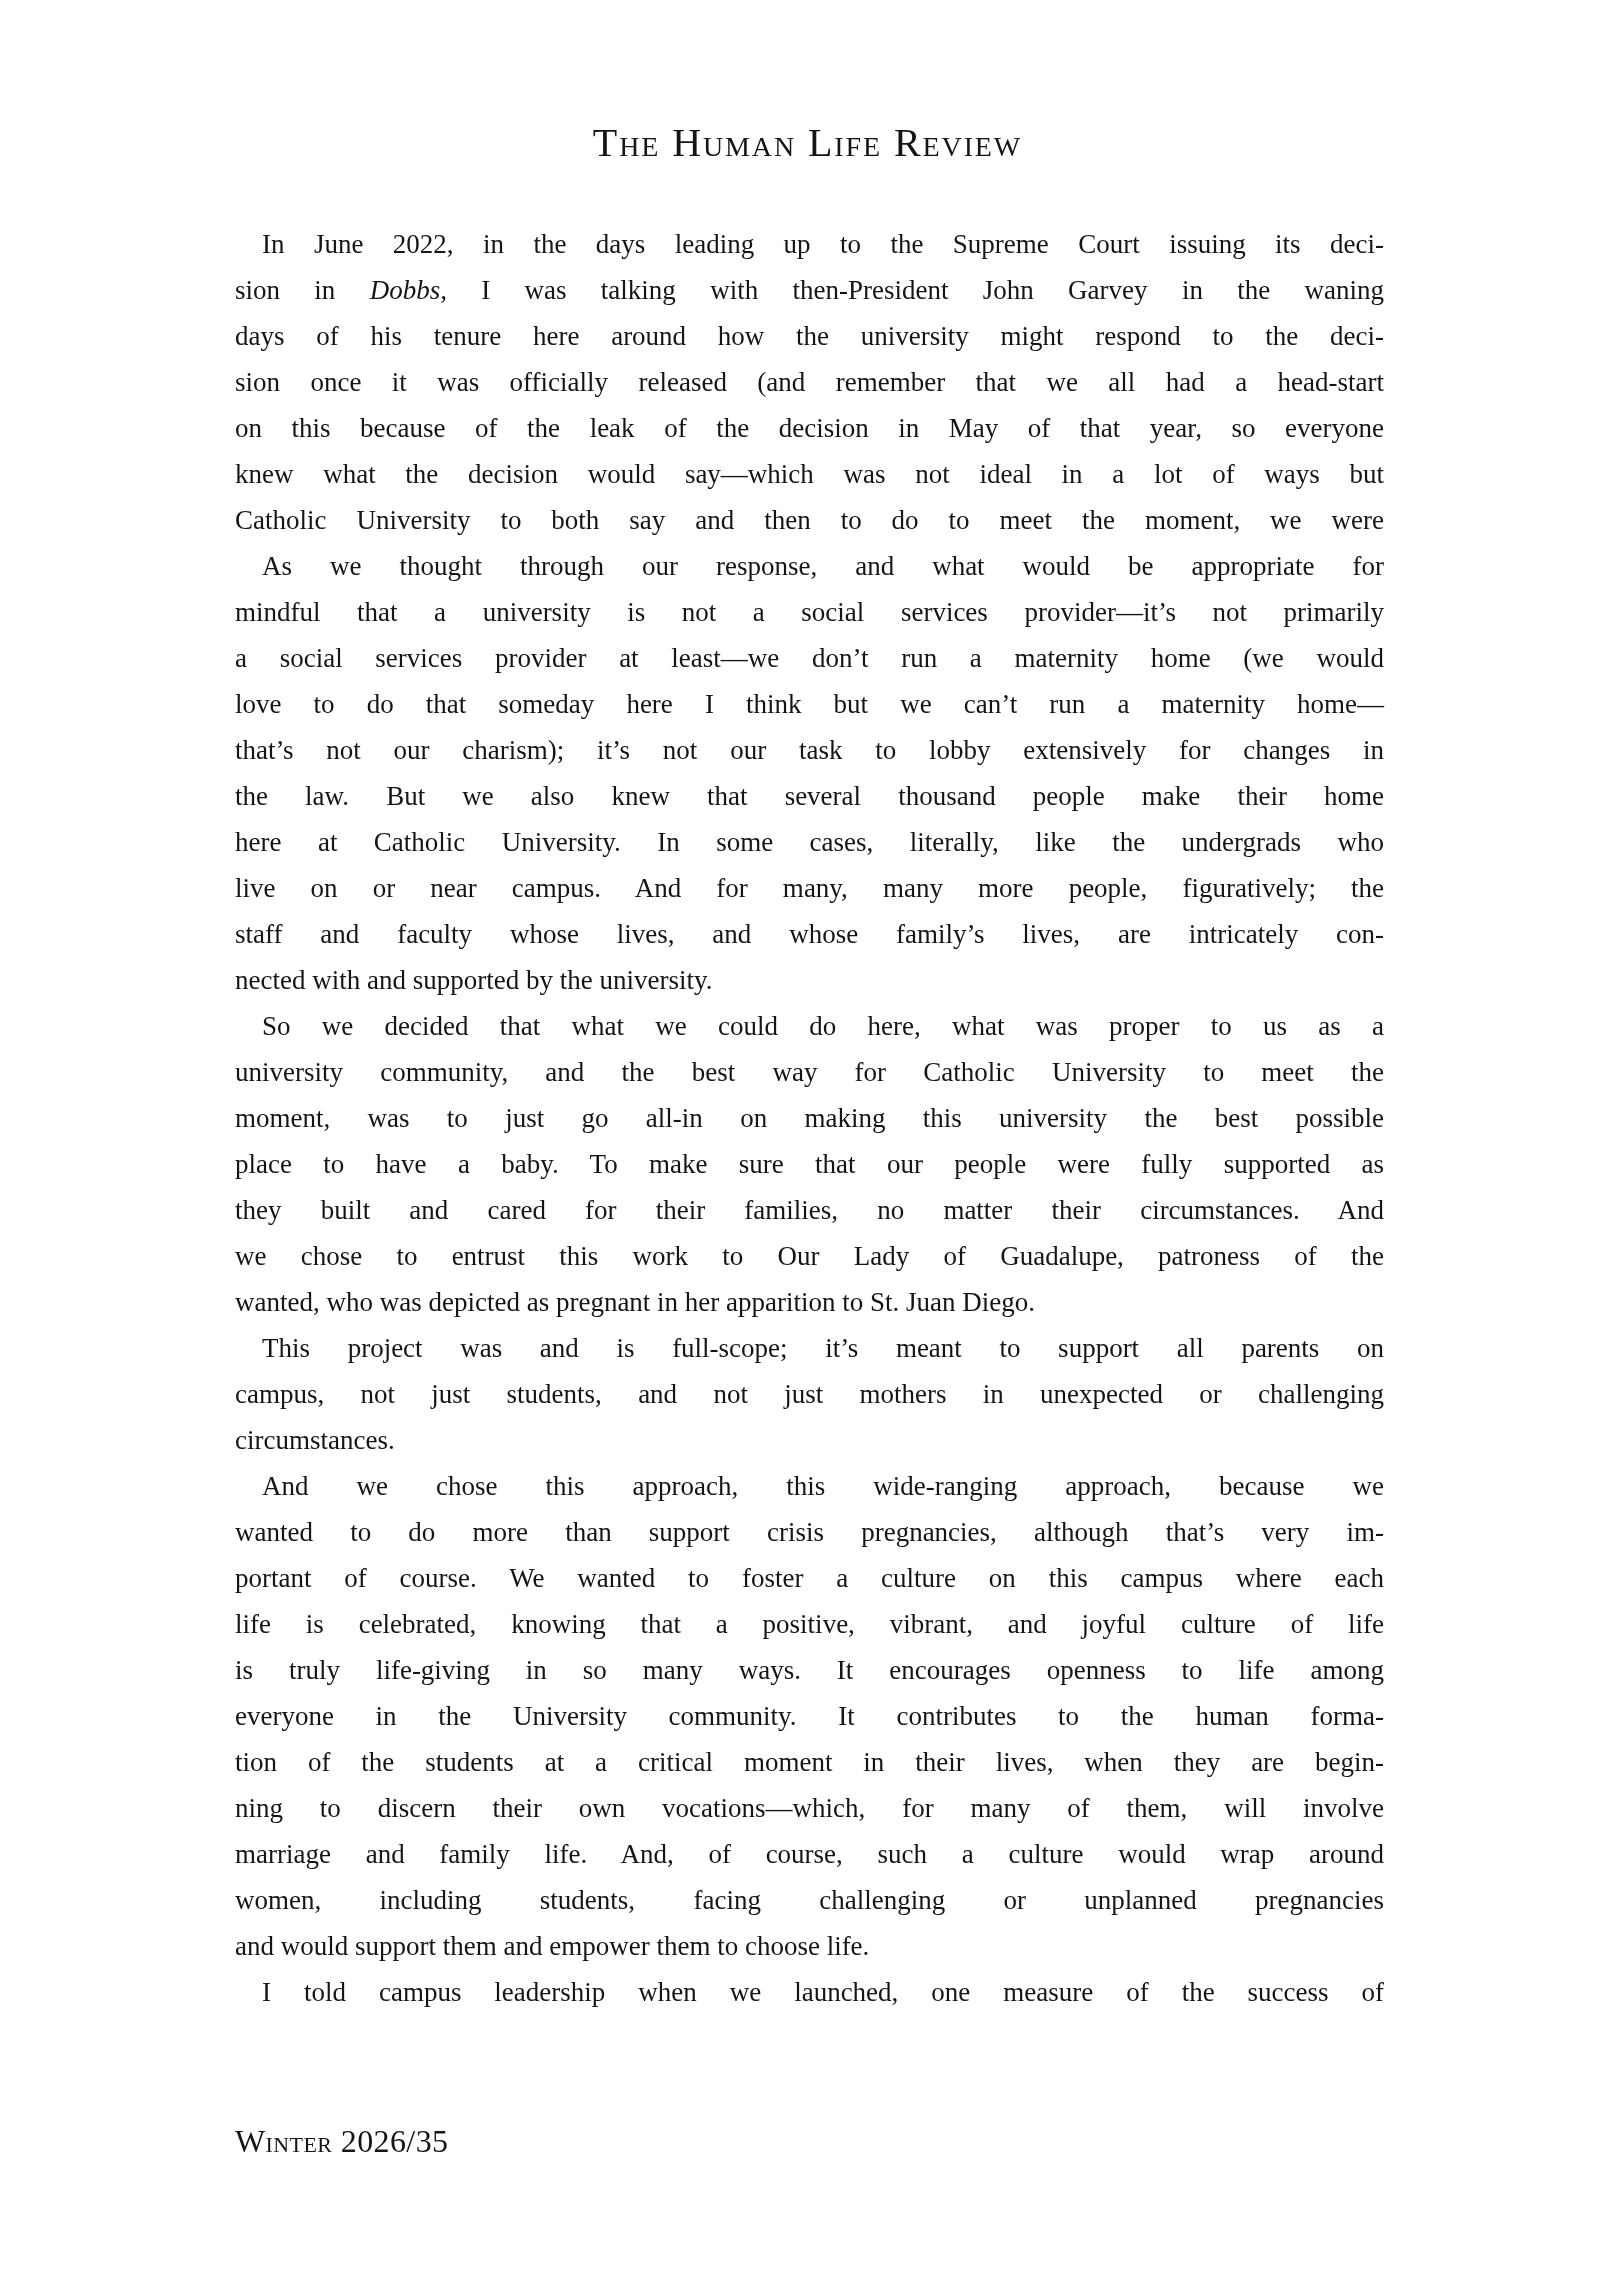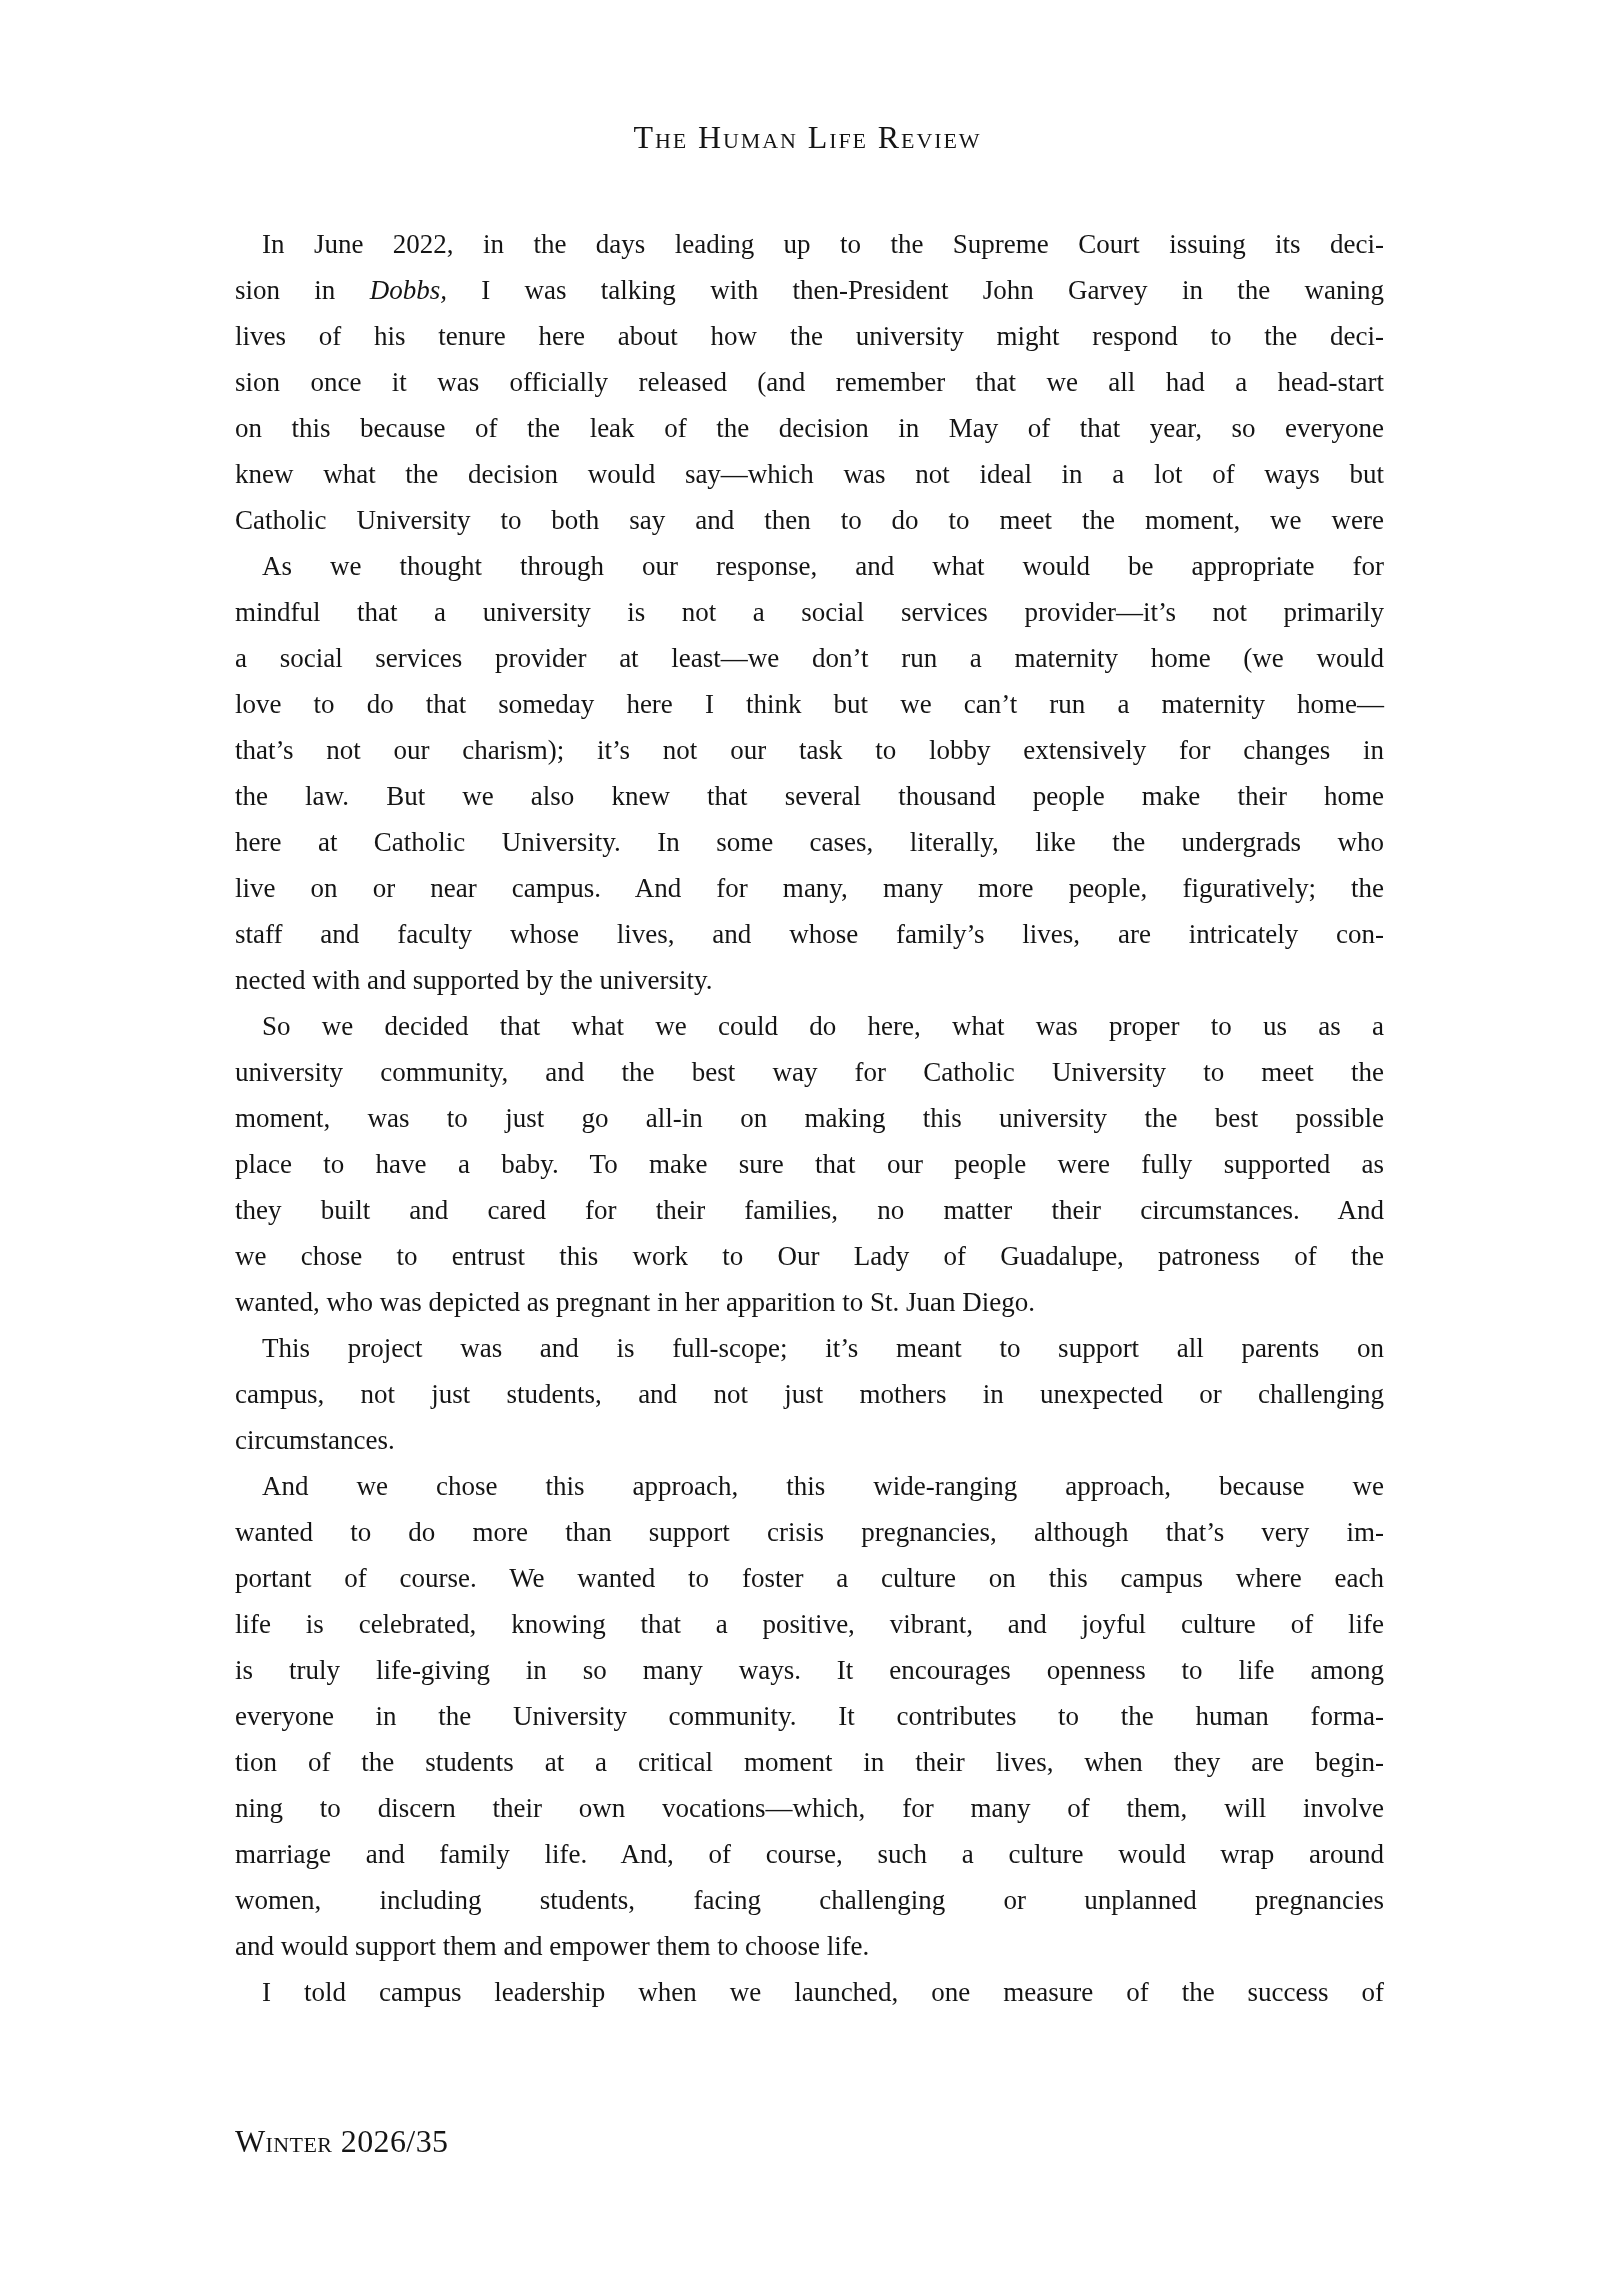--- a/index.html
+++ b/index.html
@@ -15,21 +15,21 @@
     font-family: "Liberation Serif", serif;
     color: #151515;
     overflow: hidden;
   }
   .running-head {
     position: absolute;
     top: 119px;
     left: 0;
     width: 100%;
     text-align: center;
-    font-size: 32px;
+    font-size: 40px;
     font-variant: small-caps;
     letter-spacing: 1.9px;
     white-space: nowrap;
   }
   .document-body {
     position: absolute;
     top: 221px;
     left: 235px;
     width: 1149px;
     font-size: 27px;
@@ -67,21 +67,21 @@
 </head>
 <body>
 
 <div class="page">
   <header class="running-head">The Human Life Review</header>
 
   <main class="document-body">
       <div class="paragraph">
         <div class="line first"><span>In June 2022, in the days leading up to the Supreme Court issuing its deci-</span></div>
         <div class="line"><span>sion in </span><em>Dobbs,</em><span> I was talking with then-President John Garvey in the waning</span></div>
-        <div class="line"><span>lives of his tenure here about how the university might respond to the deci-</span></div>
+        <div class="line"><span>days of his tenure here around how the university might respond to the deci-</span></div>
         <div class="line"><span>sion once it was officially released (and remember that we all had a head-start</span></div>
         <div class="line"><span>on this because of the leak of the decision in May of that year, so everyone</span></div>
         <div class="line"><span>knew what the decision would say—which was not ideal in a lot of ways but</span></div>
       </div>
       <div class="paragraph">
         <div class="line"><span>Catholic University to both say and then to do to meet the moment, we were</span></div>
         <div class="line first"><span>As we thought through our response, and what would be appropriate for</span></div>
         <div class="line"><span>mindful that a university is not a social services provider—it’s not primarily</span></div>
         <div class="line"><span>a social services provider at least—we don’t run a maternity home (we would</span></div>
         <div class="line"><span>love to do that someday here I think but we can’t run a maternity home—</span></div>

